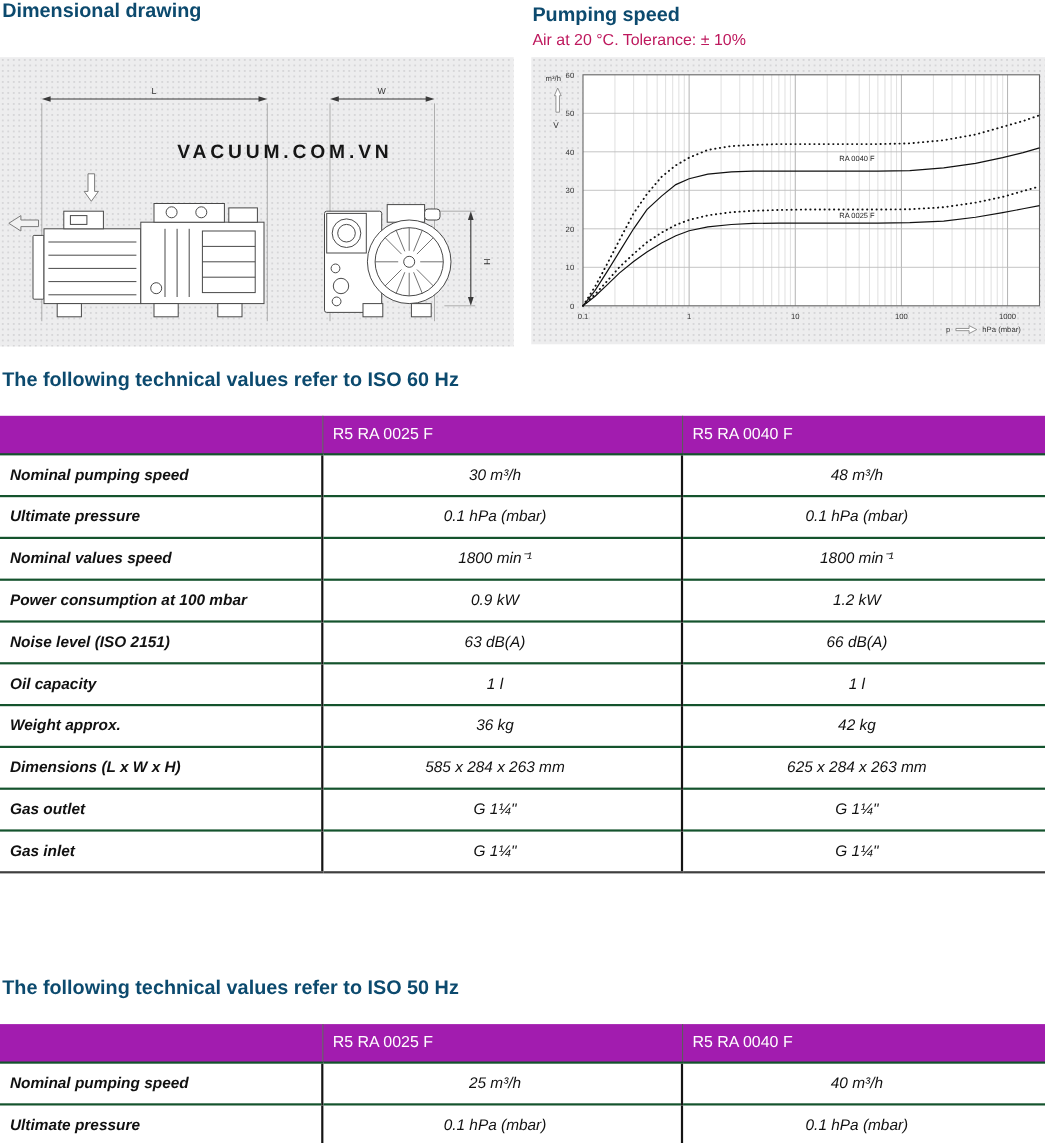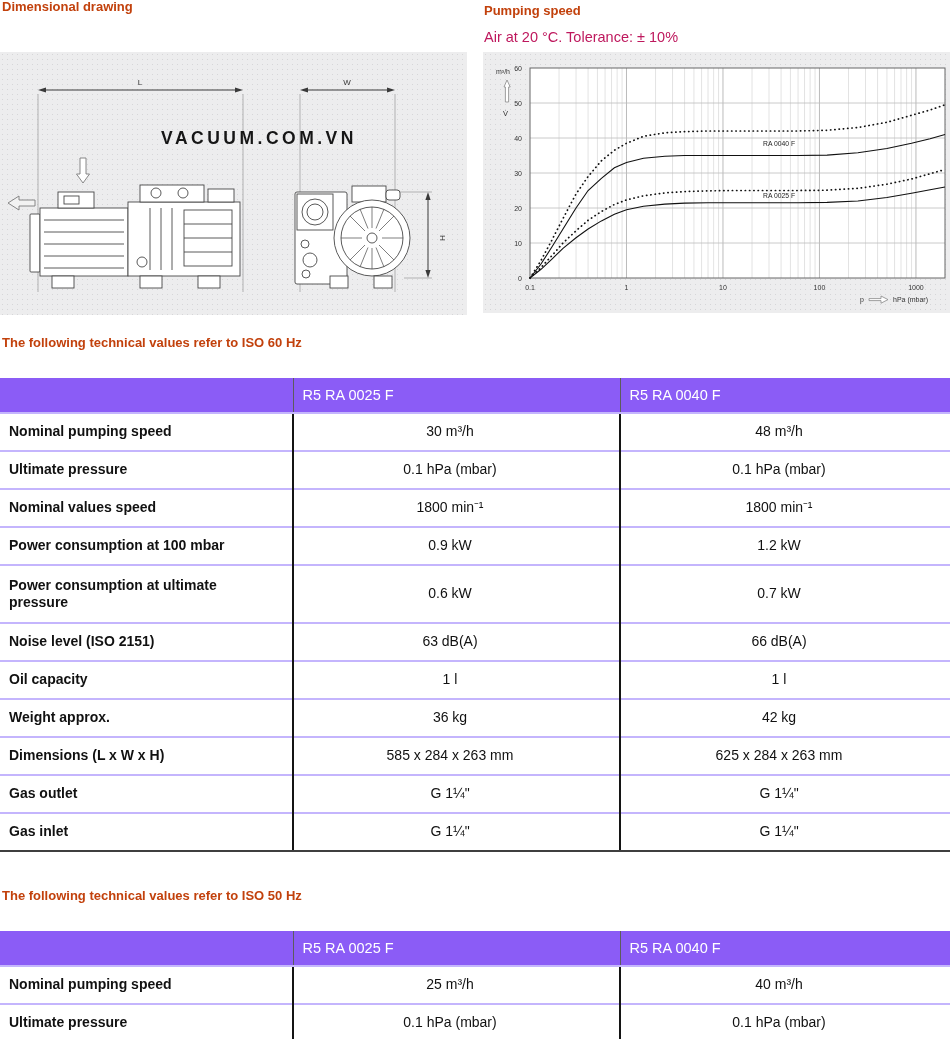--- a/index.html
+++ b/index.html
@@ -3,21 +3,21 @@
 <meta charset="utf-8">
 <style>
   html,body{margin:0;padding:0;}
   body{
     width:950px;height:1039px;position:relative;overflow:hidden;
     background:#ffffff;color:#000;
     font-family:"Liberation Sans", sans-serif;
     -webkit-font-smoothing:antialiased;
   }
   .sec-title{
-    position:absolute;font-size:13px;font-weight:bold;color:#c2410c;line-height:1.1;
+    position:absolute;font-size:18px;font-weight:bold;color:#0c4a6e;line-height:1.1;
   }
   .chart-subtitle{
     position:absolute;font-size:14.5px;font-weight:normal;color:#be185d;
   }
   .panel{
     position:absolute;
     background-color:#ededee;
     background-image:radial-gradient(#d6d6d8 0.8px, transparent 0.9px);
     background-size:5px 5px;
   }
@@ -26,27 +26,27 @@
   .panel svg{display:block;width:100%;height:100%;}
 
   .spec-table{
     position:absolute;left:0;width:950px;
     border-collapse:collapse;table-layout:fixed;
     font-size:14px;color:#111;
   }
   #table-60hz{top:378px;}
   #table-50hz{top:931px;}
   .spec-table thead th{
-    background:#8b5cf6;color:#ffffff;font-weight:normal;font-size:14.5px;
+    background:#a21caf;color:#ffffff;font-weight:normal;font-size:14.5px;
     text-align:left;height:34px;padding:0 6px 0 9px;
   }
   .spec-table thead th + th{border-left:1px solid #5c5c5c;}
   .spec-table td{
     background:#ffffff;height:36px;padding:0 22px 0 9px;
-    border-top:2px solid #c4b5fd;vertical-align:middle;line-height:1.25;
+    border-top:2px solid #14532d;vertical-align:middle;line-height:1.25;font-style:italic;
   }
   .spec-table tbody tr:last-child td{border-bottom:2px solid #3f3f3f;}
   .spec-table td + td{border-left:2px solid #141414;text-align:center;}
   .spec-table td.lbl{font-weight:bold;padding-right:28px;}
   .spec-table tr.tall td{height:56px;}
 
   #h60{top:336px;left:2px;}
   #h50{top:889px;left:2px;}
   #t-dim{top:0;left:2px;}
   #t-pump{top:4px;left:484px;}
@@ -254,25 +254,20 @@
       <tr>
         <td class="lbl">Nominal values speed</td>
         <td>1800 min⁻¹</td>
         <td>1800 min⁻¹</td>
       </tr>
       <tr>
         <td class="lbl">Power consumption at 100 mbar</td>
         <td>0.9 kW</td>
         <td>1.2 kW</td>
       </tr>
-      <tr class="tall">
-        <td class="lbl">Power consumption at ultimate pressure</td>
-        <td>0.6 kW</td>
-        <td>0.7 kW</td>
-      </tr>
       <tr>
         <td class="lbl">Noise level (ISO 2151)</td>
         <td>63 dB(A)</td>
         <td>66 dB(A)</td>
       </tr>
       <tr>
         <td class="lbl">Oil capacity</td>
         <td>1 l</td>
         <td>1 l</td>
       </tr>

